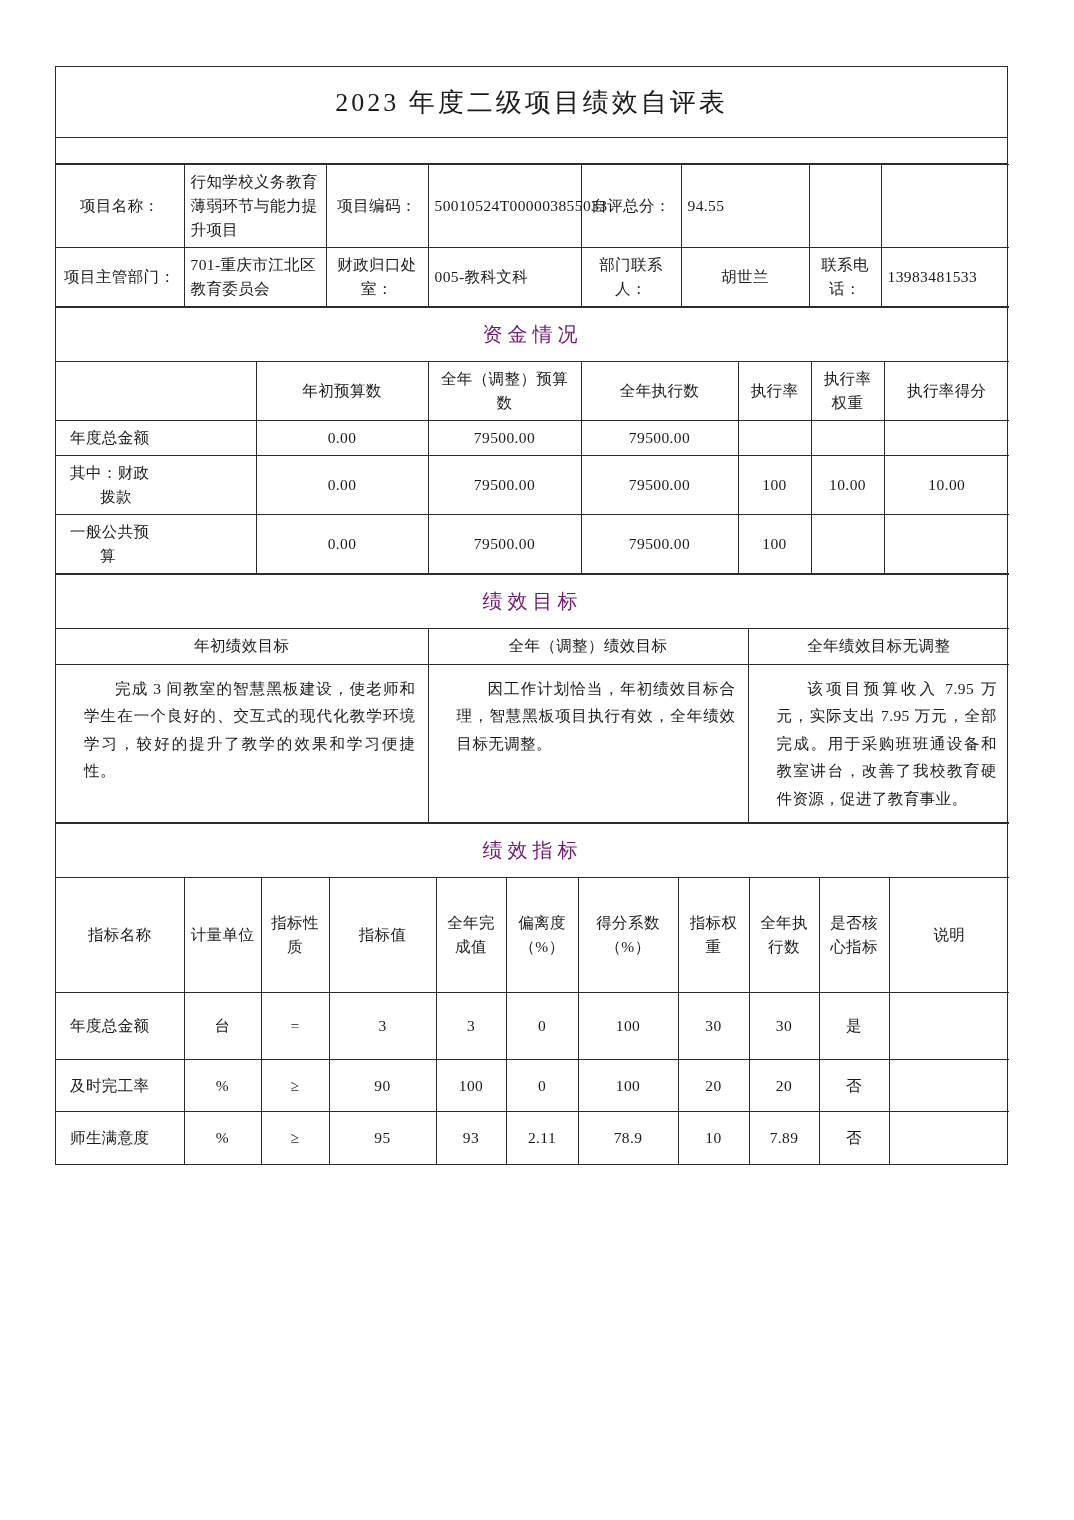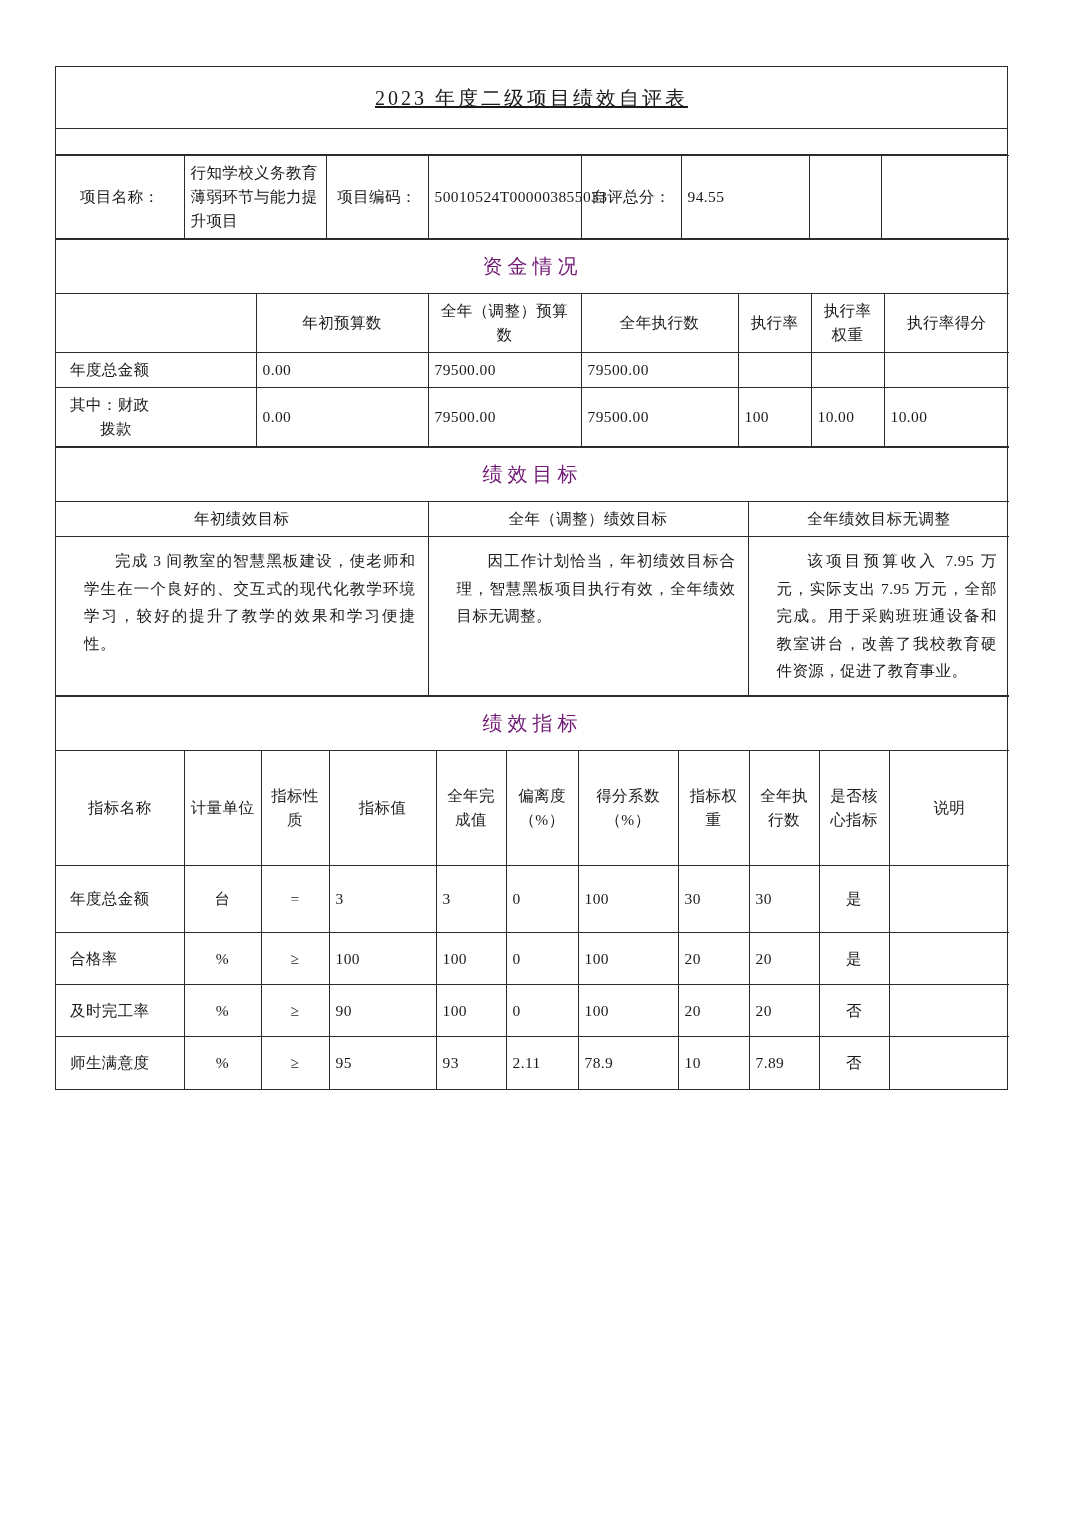--- a/index.html
+++ b/index.html
@@ -38,24 +38,23 @@
   .no-bottom { border-bottom: none; }
 
   
   .title-cell {
     border: none;
     border-bottom: 1px solid #2b2b2b;
     text-align: center;
     padding: 16px 0 14px;
   }
   .title-cell .t {
-    font-size: 20px;
+    font-size: 26px;
     letter-spacing: 3px;
     font-family: "Liberation Serif", "DejaVu Serif", serif;
-    text-decoration: underline;
   }
   .spacer-row td {
     height: 26px;
     border-left: none; border-right: none;
   }
 
   .ctr { text-align: center; }
   .lft { text-align: left; }
 
   
@@ -75,21 +74,21 @@
 
   .para {
     text-align: justify;
     text-justify: inter-ideograph;
     font-size: 15.5px;
     line-height: 1.78;
     padding: 10px 12px 10px 12px;
     vertical-align: top;
   }
   .para .ind { text-indent: 2em; display: block; margin-left: 16px; }
-  .num { text-align: left; font-family: "Liberation Serif", "DejaVu Serif", serif; margin-left: 17px; }
+  .num { text-align: center; font-family: "Liberation Serif", "DejaVu Serif", serif; margin-left: 17px; }
   .tall { height: 150px; }
 </style>
 </head>
 <body>
 
 <div class="sheet">
 
   <table>
     <colgroup>
         <col style="width:100%">
@@ -121,20 +120,30 @@
         <tr>
       <td class="ctr no-left">项目名称：</td>
       <td class="lft">行知学校义务教育薄弱环节与能力提升项目</td>
       <td class="ctr">项目编码：</td>
       <td class="lft">50010524T000003855033</td>
       <td class="ctr">自评总分：</td>
       <td class="lft">94.55</td>
       <td class="ctr"></td>
       <td class="ctr no-right"></td>
     </tr>
+    <tr>
+      <td class="ctr no-left">项目主管部门：</td>
+      <td class="lft">701-重庆市江北区教育委员会</td>
+      <td class="ctr">财政归口处室：</td>
+      <td class="lft">005-教科文科</td>
+      <td class="ctr">部门联系人：</td>
+      <td class="ctr">胡世兰</td>
+      <td class="ctr">联系电话：</td>
+      <td class="lft no-right">13983481533</td>
+    </tr>
   </tbody>
     </table>
 
   <table>
     <colgroup>
       <col style="width:200px">
         <col style="width:172px">
         <col style="width:153px">
       <col style="width:157px">
         <col style="width:73px">
@@ -178,20 +187,34 @@
         </span>
       </td>
       <td class="num">0.00</td>
       <td class="num">79500.00</td>
       <td class="num">79500.00</td>
       <td class="num">100</td>
       <td class="num">10.00</td>
       <td class="num no-right">10.00</td>
     </tr>
 
+    <tr>
+      <td class="label no-left">
+        <span class="indent2">
+          <span>一般公共预</span>
+          <span class="l2">算</span>
+        </span>
+      </td>
+      <td class="num">0.00</td>
+      <td class="num">79500.00</td>
+      <td class="num">79500.00</td>
+      <td class="num">100</td>
+      <td class="num"></td>
+      <td class="num no-right"></td>
+    </tr>
   </tbody>
     </table>
 
   <table>
     <colgroup>
       <col style="width:372px">
         <col style="width:320px">
         <col style="width:261px">
     </colgroup>
     <tbody>
@@ -256,33 +279,20 @@
       <td class="num">3</td>
       <td class="num">3</td>
       <td class="num">0</td>
       <td class="num">100</td>
       <td class="num">30</td>
       <td class="num">30</td>
       <td class="ctr">是</td>
       <td class="ctr no-right"></td>
     </tr>
 
-    <tr>
-      <td class="label no-left" style="height:52px">合格率</td>
-      <td class="ctr">%</td>
-      <td class="ctr">≥</td>
-      <td class="num">100</td>
-      <td class="num">100</td>
-      <td class="num">0</td>
-      <td class="num">100</td>
-      <td class="num">20</td>
-      <td class="num">20</td>
-      <td class="ctr">是</td>
-      <td class="ctr no-right"></td>
-    </tr>
 
     <tr>
       <td class="label no-left" style="height:52px">及时完工率</td>
       <td class="ctr">%</td>
       <td class="ctr">≥</td>
       <td class="num">90</td>
       <td class="num">100</td>
       <td class="num">0</td>
       <td class="num">100</td>
       <td class="num">20</td>

